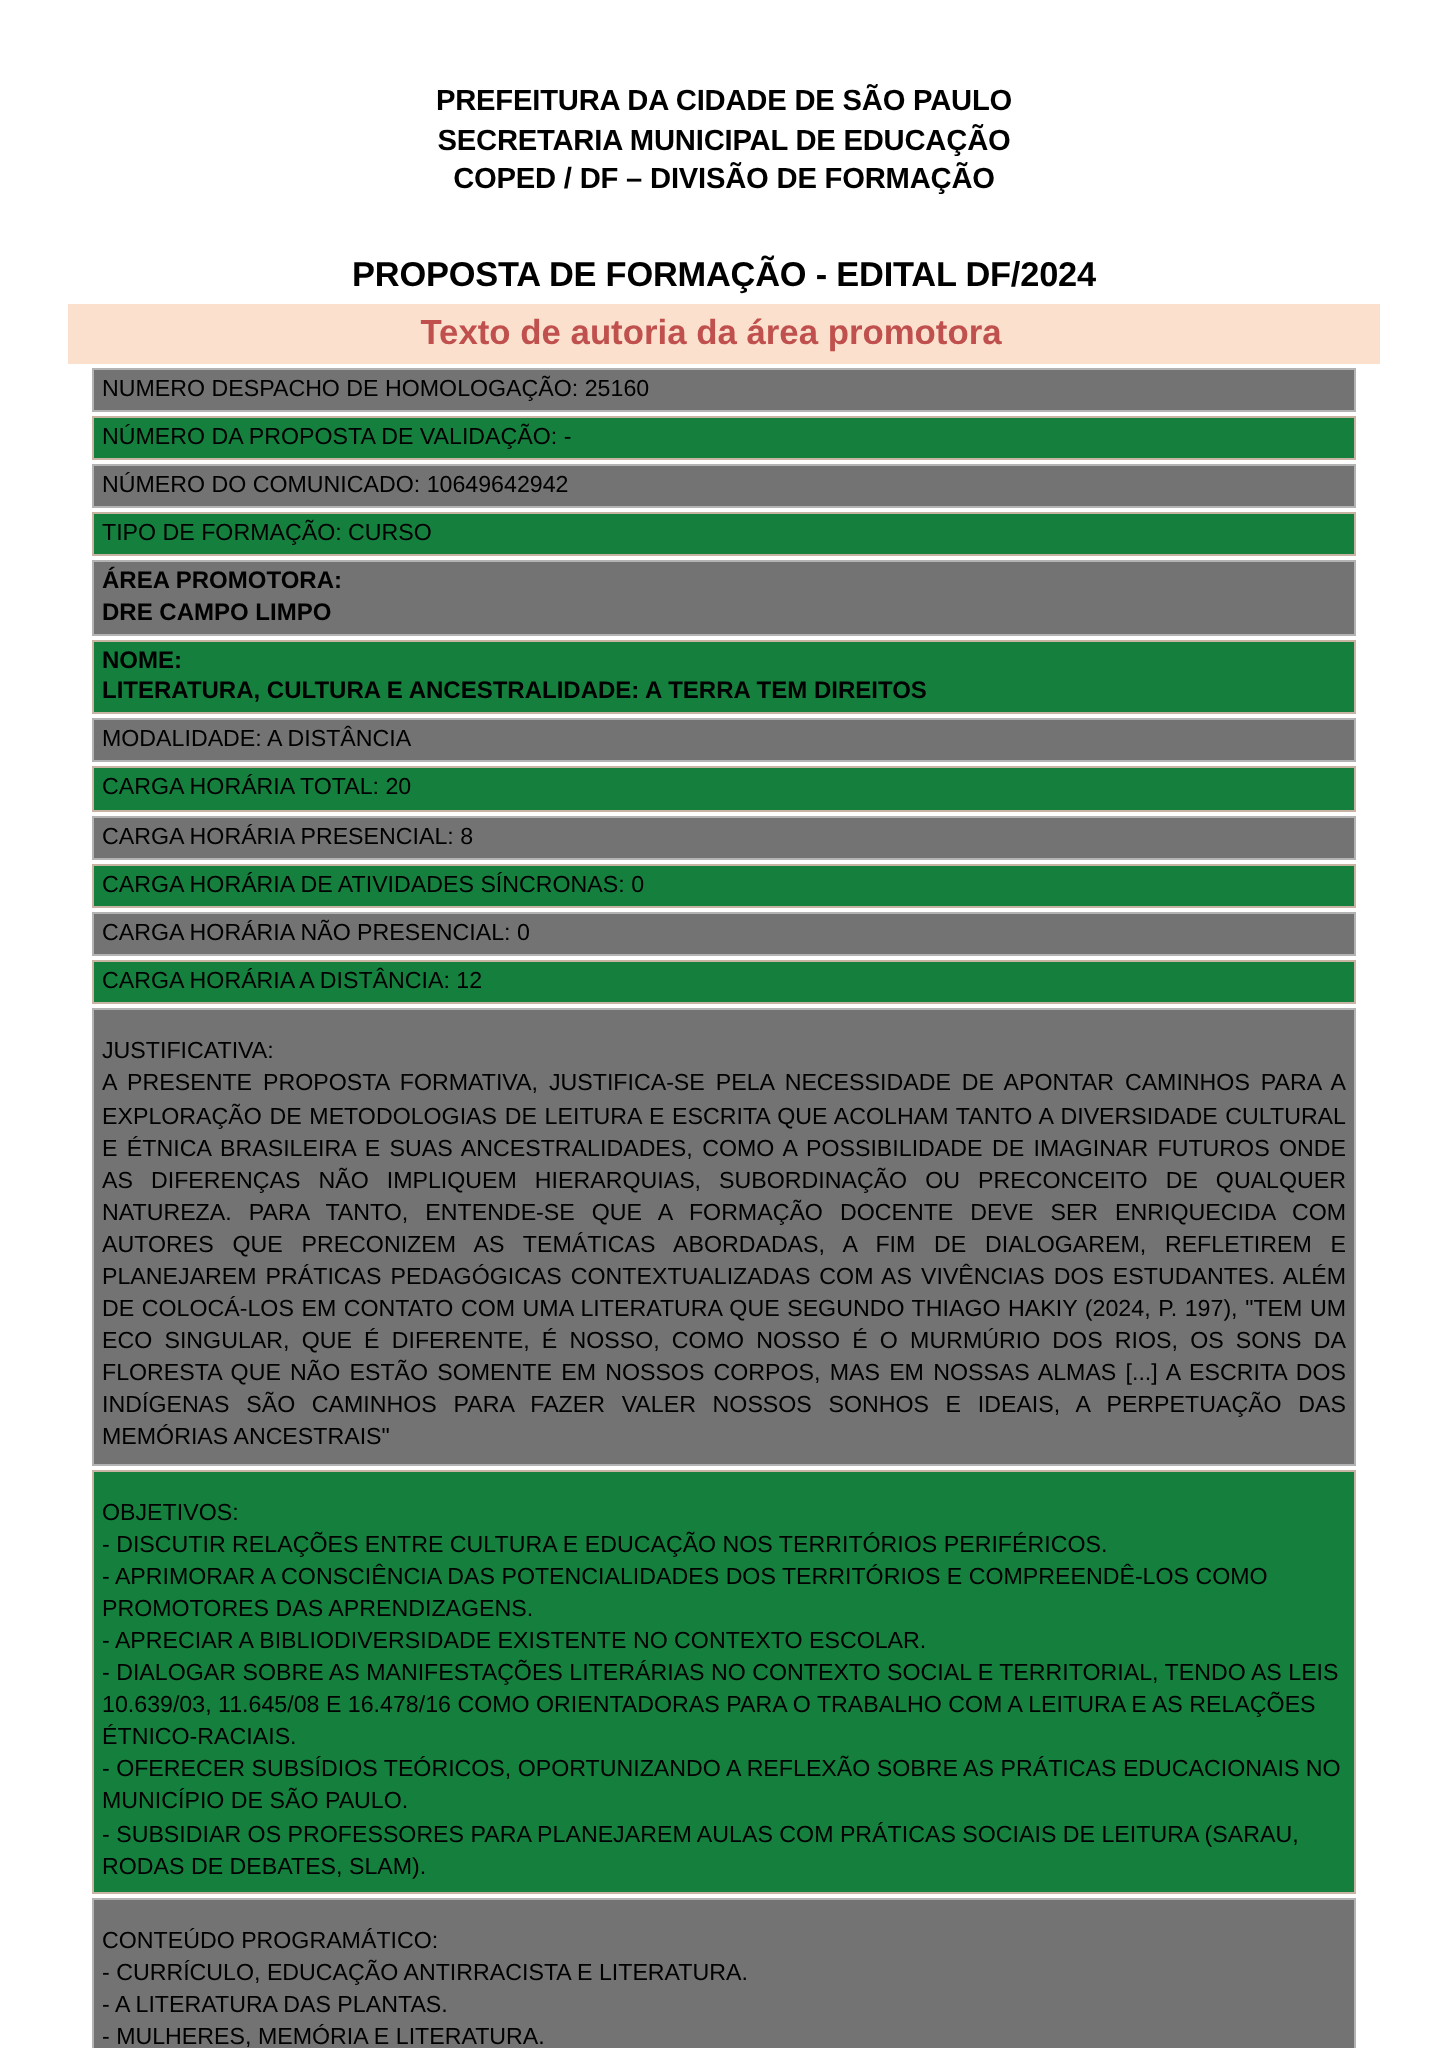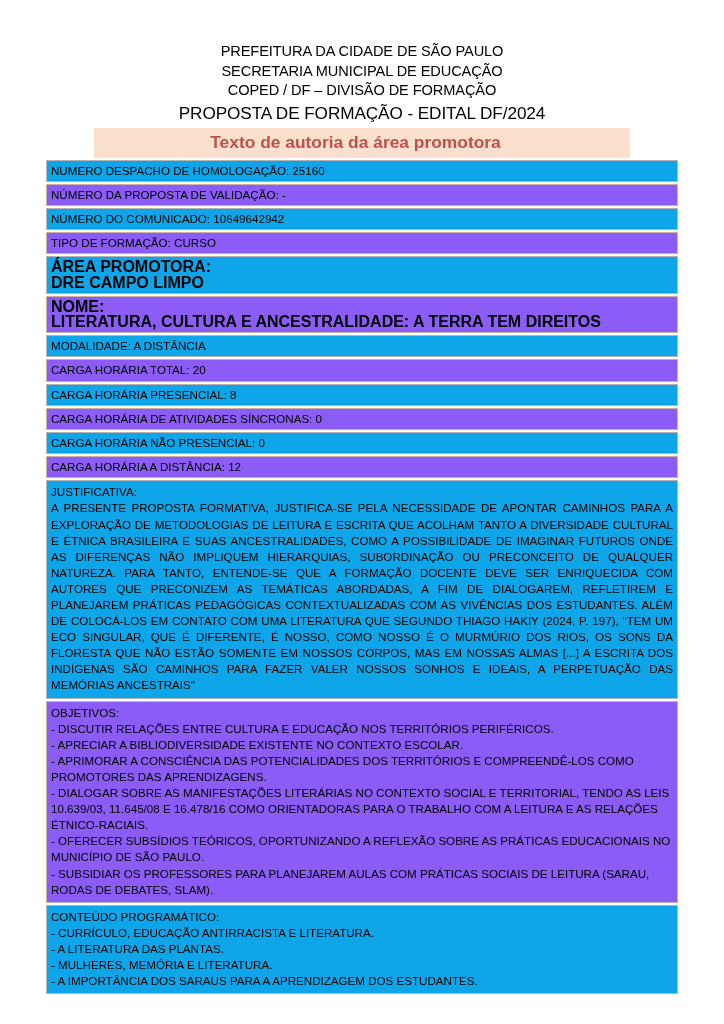--- a/index.html
+++ b/index.html
@@ -23,36 +23,37 @@
     background: #ffffff;
     overflow: hidden;
   }
 
   
   .header {
     padding-top: 42px;
     text-align: center;
   }
   .header-line {
-    font-weight: normal;
+    font-weight: bold;
     font-size: 14.6px;
     line-height: 19.5px;
     letter-spacing: -0.1px;
     white-space: nowrap;
   }
   .header-line.large {
     font-size: 17.2px;
     line-height: 23px;
     padding-top: 1px;
+    margin-top: 24px;
   }
 
   
   .banner {
     margin: 3px auto 0 auto;
-    width: 536px;
+    width: 656px;
     background: #fbe0cd;
     text-align: center;
     padding: 3px 13px 5px 0;
     box-sizing: border-box;
   }
   .banner-title {
     color: #c0504d;
     font-weight: bold;
     font-size: 17.4px;
     line-height: 22px;
@@ -61,36 +62,36 @@
 
   
   .table {
     width: 632px;
     margin: 2px auto 0 auto;
     box-sizing: border-box;
   }
   .row {
     box-sizing: border-box;
     border: 1px solid #b3b3b3;
-    background: #0ea5e9;
+    background: #737373;
     margin-bottom: 2px;
     padding: 2px 4px 3px 4px;
     font-size: 11.6px;
     line-height: 15.2px;
   }
   .row.peach {
-    background: #8b5cf6;
+    background: #15803d;
     border-color: #c9b3a3;
   }
   .row.bold {
     font-weight: bold;
-    font-size: 16px;
+    font-size: 12px;
   }
   .row.block {
-    padding-top: 3px;
+    padding-top: 13px;
     padding-bottom: 4px;
     line-height: 16.1px;
   }
   .row .lbl {
     display: block;
   }
   .row .txt {
     display: block;
     text-align: justify;
     text-justify: inter-word;
@@ -168,22 +169,22 @@
     </div>
 
     <div class="row block">
       <span class="lbl">JUSTIFICATIVA:</span>
       <span class="txt">A PRESENTE PROPOSTA FORMATIVA, JUSTIFICA-SE PELA NECESSIDADE DE APONTAR CAMINHOS PARA A EXPLORAÇÃO DE METODOLOGIAS DE LEITURA E ESCRITA QUE ACOLHAM TANTO A DIVERSIDADE CULTURAL E ÉTNICA BRASILEIRA E SUAS ANCESTRALIDADES, COMO A POSSIBILIDADE DE IMAGINAR FUTUROS ONDE AS DIFERENÇAS NÃO IMPLIQUEM HIERARQUIAS, SUBORDINAÇÃO OU PRECONCEITO DE QUALQUER NATUREZA. PARA TANTO, ENTENDE-SE QUE A FORMAÇÃO DOCENTE DEVE SER ENRIQUECIDA COM AUTORES QUE PRECONIZEM AS TEMÁTICAS ABORDADAS, A FIM DE DIALOGAREM, REFLETIREM E PLANEJAREM PRÁTICAS PEDAGÓGICAS CONTEXTUALIZADAS COM AS VIVÊNCIAS DOS ESTUDANTES. ALÉM DE COLOCÁ-LOS EM CONTATO COM UMA LITERATURA QUE SEGUNDO THIAGO HAKIY (2024, P. 197), "TEM UM ECO SINGULAR, QUE É DIFERENTE, É NOSSO, COMO NOSSO É O MURMÚRIO DOS RIOS, OS SONS DA FLORESTA QUE NÃO ESTÃO SOMENTE EM NOSSOS CORPOS, MAS EM NOSSAS ALMAS [...] A ESCRITA DOS INDÍGENAS SÃO CAMINHOS PARA FAZER VALER NOSSOS SONHOS E IDEAIS, A PERPETUAÇÃO DAS MEMÓRIAS ANCESTRAIS"</span>
     </div>
 
     <div class="row peach block">
       <span class="lbl">OBJETIVOS:</span>
       <span class="li">- DISCUTIR RELAÇÕES ENTRE CULTURA E EDUCAÇÃO NOS TERRITÓRIOS PERIFÉRICOS.</span>
+      <span class="li">- APRIMORAR A CONSCIÊNCIA DAS POTENCIALIDADES DOS TERRITÓRIOS E COMPREENDÊ-LOS COMO PROMOTORES DAS APRENDIZAGENS.</span>
       <span class="li">- APRECIAR A BIBLIODIVERSIDADE EXISTENTE NO CONTEXTO ESCOLAR.</span>
-      <span class="li">- APRIMORAR A CONSCIÊNCIA DAS POTENCIALIDADES DOS TERRITÓRIOS E COMPREENDÊ-LOS COMO PROMOTORES DAS APRENDIZAGENS.</span>
       <span class="li">- DIALOGAR SOBRE AS MANIFESTAÇÕES LITERÁRIAS NO CONTEXTO SOCIAL E TERRITORIAL, TENDO AS LEIS 10.639/03, 11.645/08 E 16.478/16 COMO ORIENTADORAS PARA O TRABALHO COM A LEITURA E AS RELAÇÕES ÉTNICO-RACIAIS.</span>
       <span class="li">- OFERECER SUBSÍDIOS TEÓRICOS, OPORTUNIZANDO A REFLEXÃO SOBRE AS PRÁTICAS EDUCACIONAIS NO MUNICÍPIO DE SÃO PAULO.</span>
       <span class="li">- SUBSIDIAR OS PROFESSORES PARA PLANEJAREM AULAS COM PRÁTICAS SOCIAIS DE LEITURA (SARAU, RODAS DE DEBATES, SLAM).</span>
     </div>
 
     <div class="row block">
       <span class="lbl">CONTEÚDO PROGRAMÁTICO:</span>
       <span class="li">- CURRÍCULO, EDUCAÇÃO ANTIRRACISTA E LITERATURA.</span>
       <span class="li">- A LITERATURA DAS PLANTAS.</span>
       <span class="li">- MULHERES, MEMÓRIA E LITERATURA.</span>

